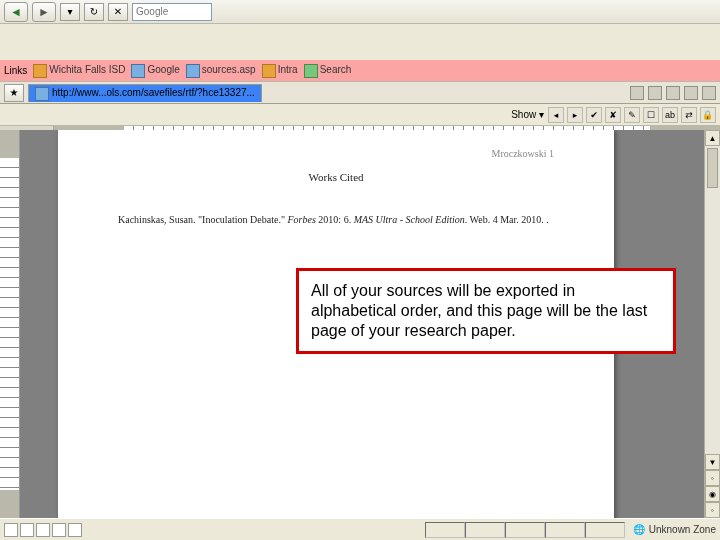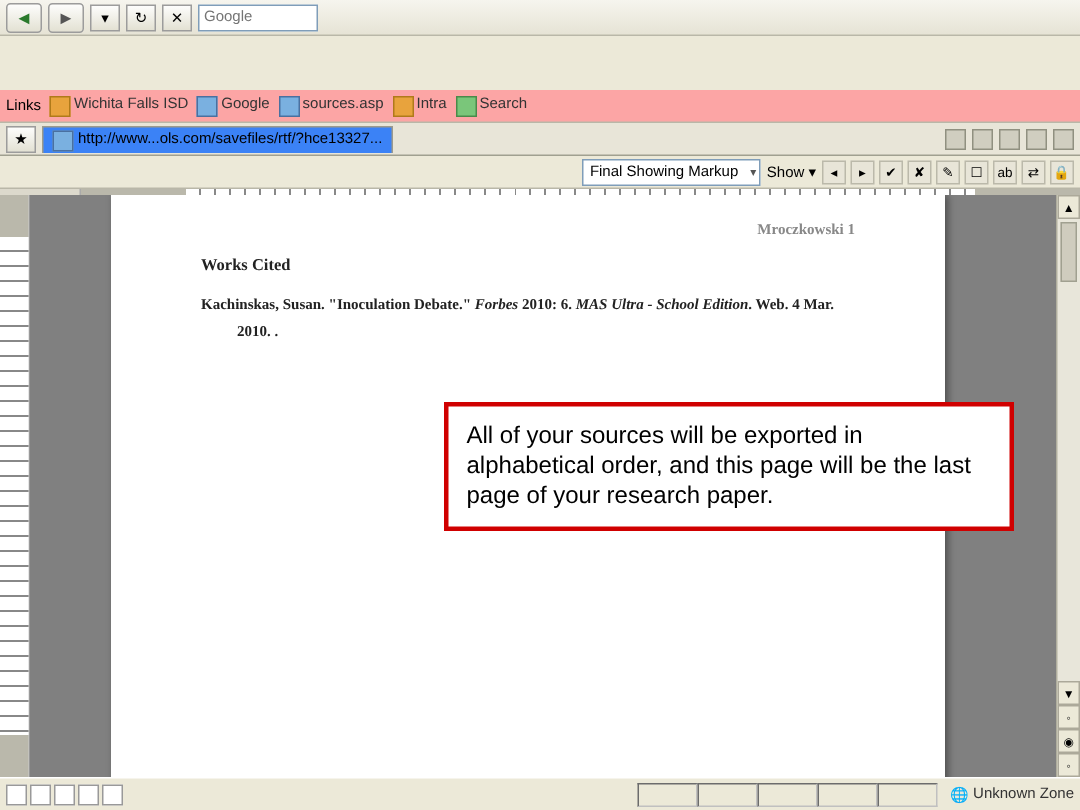--- a/index.html
+++ b/index.html
@@ -153,32 +153,31 @@
   }
   .vert-ruler .vg { position:absolute; left:0; right:0; background:#bab8ab; }
   .vert-ruler .ticks {
     position:absolute; top:28px; left:0; right:0; bottom:28px;
     background: repeating-linear-gradient(to bottom, #fff 0,#fff 9px,#888 9px,#888 10px);
   }
   .gutter { width: 34px; background:#808080; }
   .page-wrap { flex:1; background:#808080; position:relative; overflow:hidden; }
   .page {
     position:absolute;
-    left: 20px; top: -2px;
+    left: 4px; top: -2px;
     width: 556px; height: 400px;
     background: #fff;
     box-shadow: 2px 2px 5px rgba(0,0,0,.4);
     padding: 20px 60px 10px 60px;
     font-family: "Times New Roman", serif;
     font-size: 11px;
     color: #222;
-    font-weight: bold;
   }
   .hdr-name { text-align:right; font-size:10px; color:#888; margin-bottom:12px;}
-  .wc-title { font-size:11px; margin-bottom:12px;}
+  .wc-title { text-align:center; font-size:11px; margin-bottom:28px;}
   .cite { font-size:10px; line-height:1.8; text-indent:-24px; padding-left:24px; }
   .cite em { font-style: italic; }
   .callout {
     position: absolute;
     left: 296px; top: 268px;
     width: 380px;
     border: 3px solid #d00000;
     background: #fff;
     padding: 10px 12px;
     font-family: Arial, sans-serif;
@@ -253,23 +252,20 @@
     <div class="tiny-icon"></div>
     <div class="tiny-icon"></div>
     <div class="tiny-icon"></div>
     <div class="tiny-icon"></div>
     <div class="tiny-icon"></div>
   </div>
 </div>
 
 <div class="review-bar">
   <div style="flex:1"></div>
-  <div class="dropdown">
-      <span>Final Showing Markup</span>
-    </div>
   <span>Show ▾</span>
   <div class="rev-icons">
     <div class="rev-ic">◂</div>
     <div class="rev-ic">▸</div>
     <div class="rev-ic">✔</div>
     <div class="rev-ic">✘</div>
     <div class="rev-ic">✎</div>
     <div class="rev-ic">☐</div>
     <div class="rev-ic">ab</div>
     <div class="rev-ic">⇄</div>

